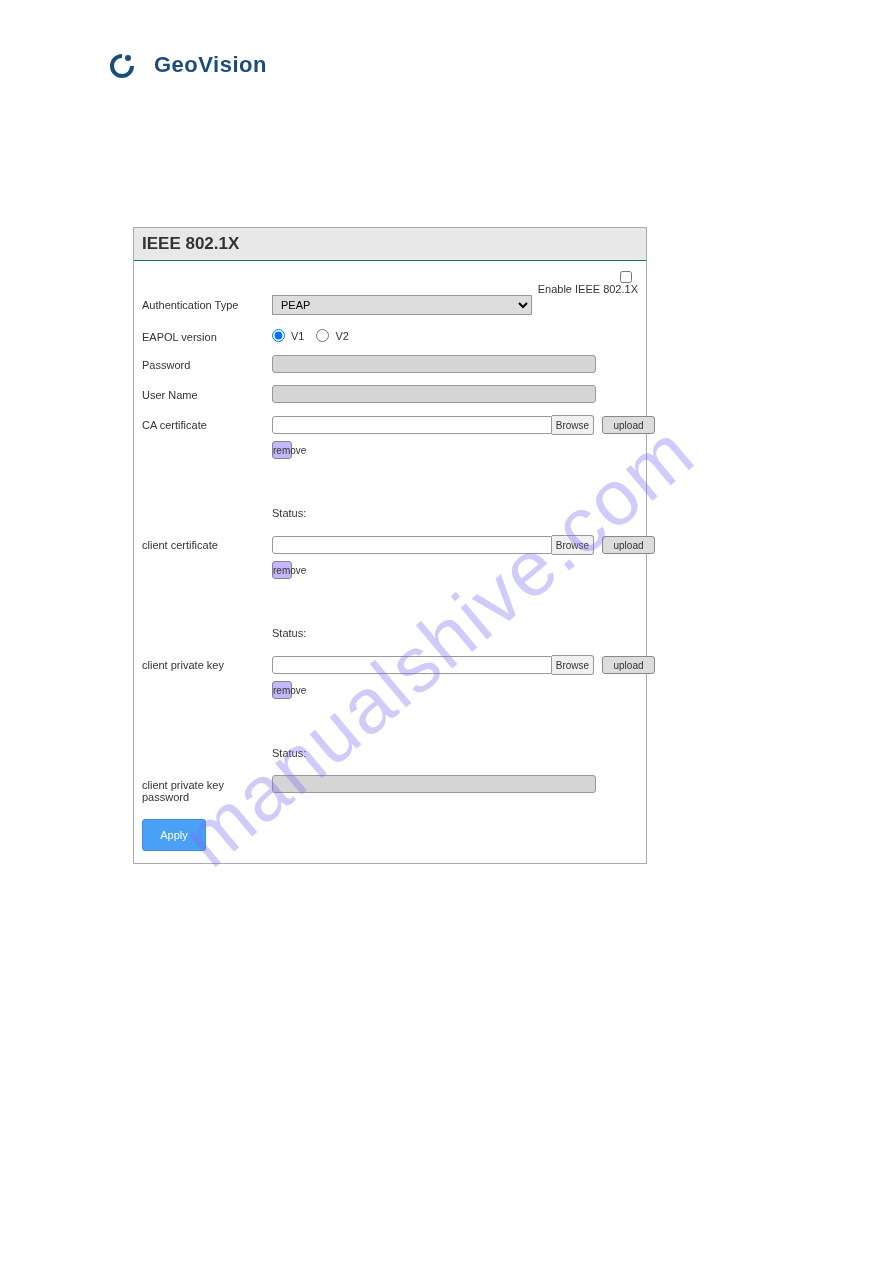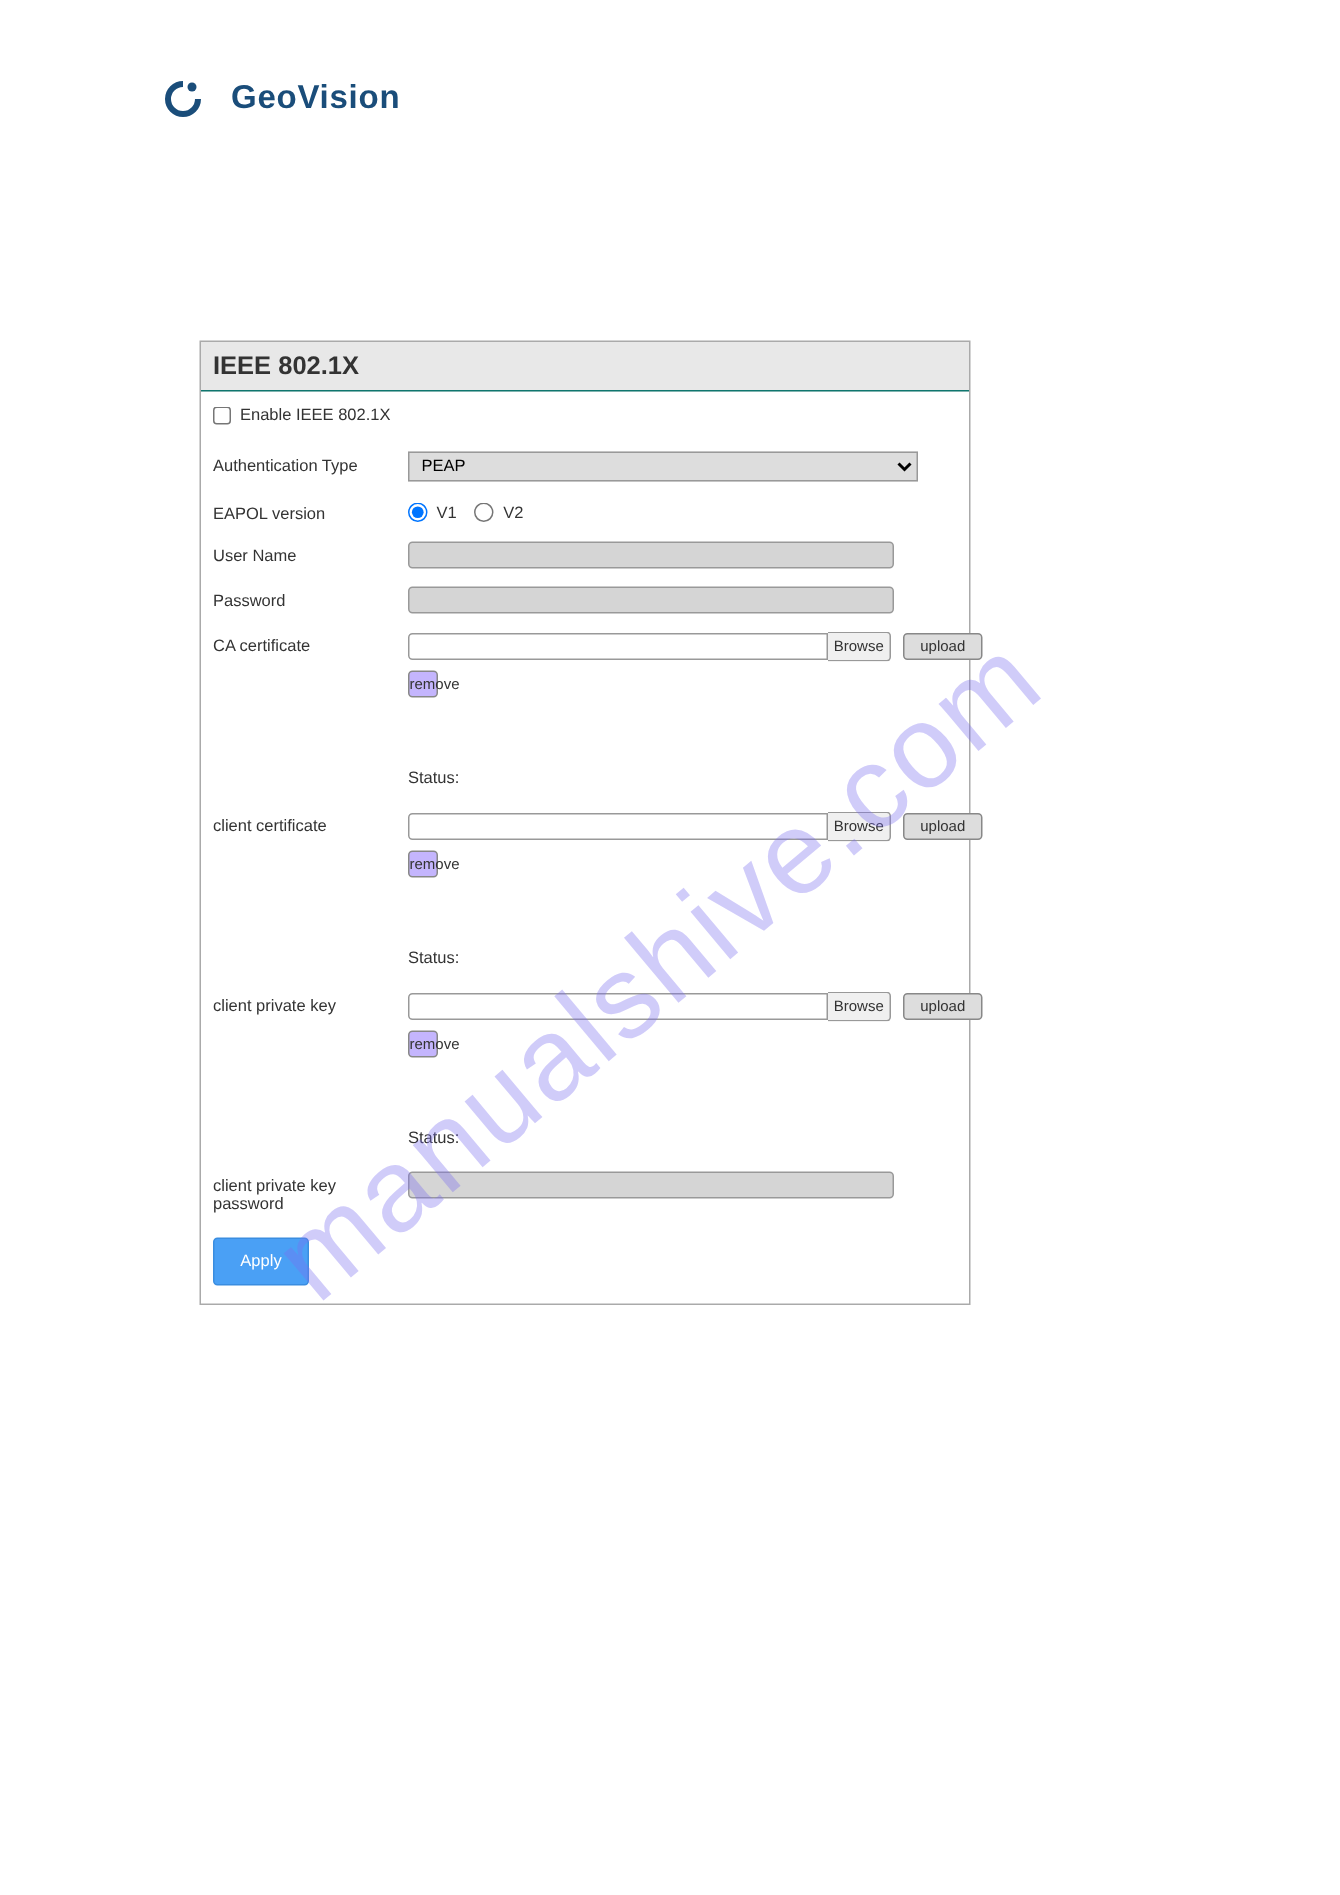--- a/index.html
+++ b/index.html
@@ -68,31 +68,31 @@
       width: 130px;
       padding-top: 4px;
       flex-shrink: 0;
     }
     .row .input-col {
       flex: 1;
     }
     .checkbox-row {
       display: flex;
       align-items: flex-end;
-      margin-bottom: 18px;
-      font-size: 11px;
-      color: #333;
+      font-size: 11px;
+      color: #333;
+      flex-direction: column;
     }
     .checkbox-row input[type="checkbox"] {
       margin-right: 6px;
       width: 12px;
       height: 12px;
     }
     select.auth-select {
-      width: 340px;
+      width: 260px;
       height: 20px;
       font-size: 11px;
       background: #ddd;
       border: 1px solid #999;
       padding: 0 4px;
     }
     .radio-group {
       display: flex;
       align-items: flex-end;
       gap: 4px;
@@ -238,30 +238,30 @@
         <div class="radio-group">
           <input type="radio" name="eapol" checked="" style="">
           <label>V1</label>
           <input type="radio" name="eapol" style="">
           <label>V2</label>
         </div>
       </div>
     </div>
 
     <div class="row">
+      <div class="label-col">Password</div>
+      <div class="input-col">
+        <input type="password" class="text-input" style="">
+      </div>
+    </div>
+
+    <div class="row">
       <div class="label-col">User Name</div>
       <div class="input-col">
         <input type="text" class="text-input" style="">
-      </div>
-    </div>
-
-    <div class="row">
-      <div class="label-col">Password</div>
-      <div class="input-col">
-        <input type="password" class="text-input" style="">
       </div>
     </div>
 
     <div class="row">
       <div class="label-col">CA certificate</div>
       <div class="input-col">
         <div class="file-row">
           <div class="file-display"></div>
           <button class="browse-btn">Browse</button>
           <button class="upload-btn">upload</button>

